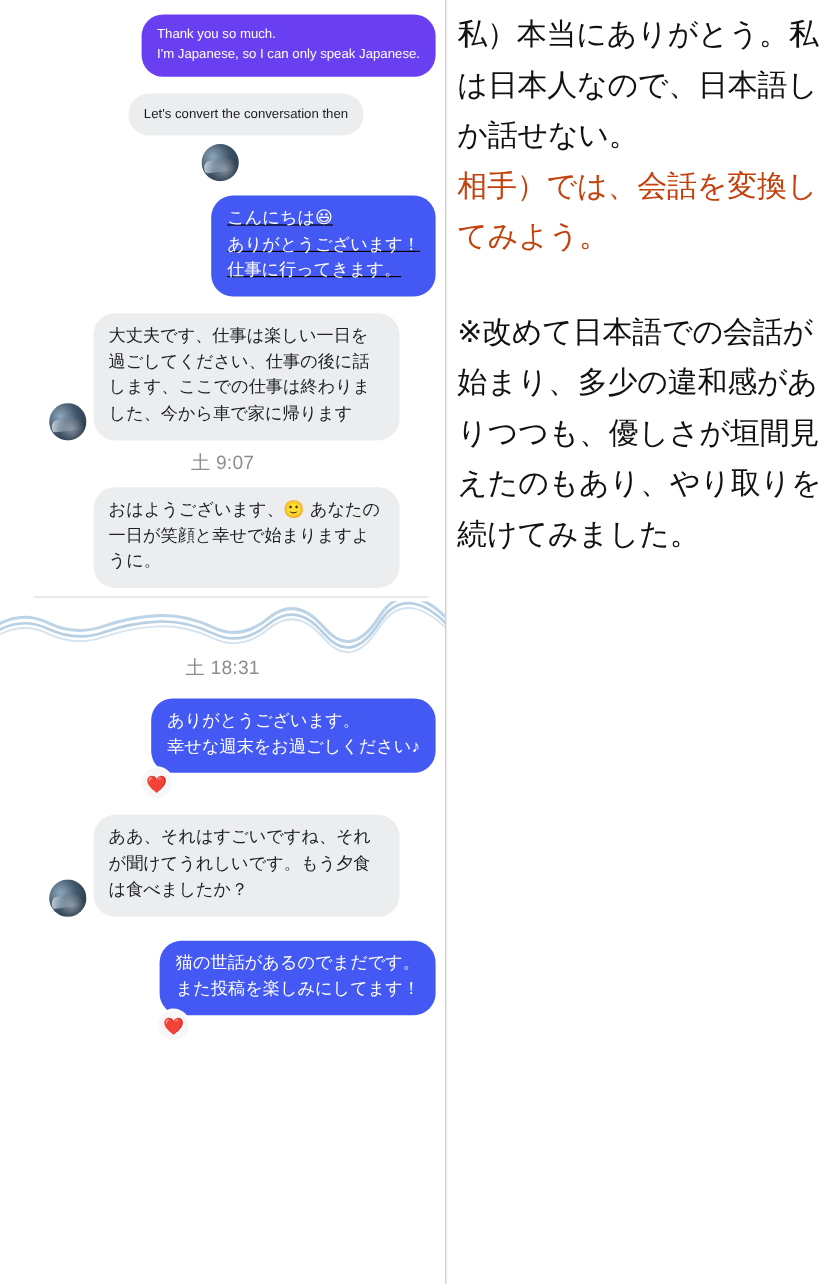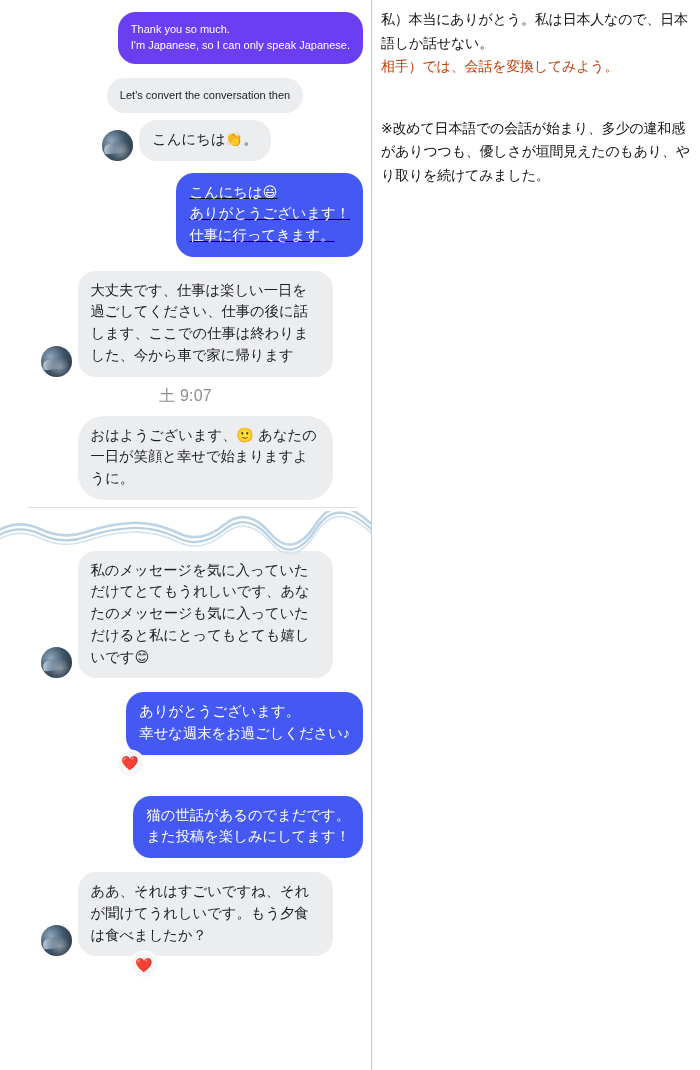--- a/index.html
+++ b/index.html
@@ -144,21 +144,21 @@
   #article-panel {
     position: absolute;
     left: 373px; top: 0;
     width: 327px;
     height: 1070px;
     background: #ffffff;
     padding: 8px 2px 0 8px;
   }
   .para {
     font-family: "DejaVu Sans", "Liberation Sans", sans-serif;
-    font-size: 14px;
+    font-size: 25px;
     line-height: 1.68;
     color: #111111;
     margin: 0;
     letter-spacing: -0.2px;
   }
   .para.red { color: #c2410c; }
   .para-gap { height: 38px; }
 </style>
 </head>
 <body>
@@ -172,72 +172,68 @@
 I'm Japanese, so I can only speak Japanese.</div>
     </div>
 
     <div class="msg-row incoming" style="margin-top:14px;">
       <div class="avatar-spacer"></div>
       <div class="bubble gray en" style="max-width:248px;">Let's convert the conversation then</div>
     </div>
 
     <div class="msg-row incoming">
       <div class="avatar"></div>
-      <div class="bubble gray">こんにちは👏。</div>
     </div>
 
     <div class="msg-row outgoing" style="margin-top:12px;text-decoration:underline;">
       <div class="bubble blue">こんにちは😃
 ありがとうございます！
 仕事に行ってきます。</div>
     </div>
 
     <div class="msg-row incoming" style="margin-top:14px;">
       <div class="avatar"></div>
       <div class="bubble gray" style="max-width:255px;white-space:normal;">大丈夫です、仕事は楽しい一日を過ごしてください、仕事の後に話します、ここでの仕事は終わりました、今から車で家に帰ります</div>
     </div>
 
     <div class="timestamp">土 9:07</div>
 
     <div class="msg-row incoming">
       <div class="avatar-spacer"></div>
-      <div class="bubble gray" style="max-width:255px;white-space:normal;border-radius:26px;">おはようございます、🙂 あなたの一日が笑顔と幸せで始まりますように。</div>
+      <div class="bubble gray" style="max-width:255px;white-space:normal;">おはようございます、🙂 あなたの一日が笑顔と幸せで始まりますように。</div>
     </div>
 
     <div class="wave-divider">
       <div class="hairline"></div>
       <svg width="372" height="44" viewBox="0 0 372 44" preserveAspectRatio="none" style="position:absolute;left:0;top:4px;">
         <path d="M-6 22 Q 17 7 40 18 T 86 21 T 132 12 T 178 22 T 224 14 T 270 22 T 316 13 T 378 20" fill="none" stroke="#b9d2e6" stroke-width="2.6" opacity=".95"></path>
         <path d="M-6 27 Q 17 12 40 23 T 86 26 T 132 17 T 178 27 T 224 19 T 270 27 T 316 18 T 378 25" fill="none" stroke="#a9c7de" stroke-width="2.2" opacity=".85"></path>
         <path d="M-6 31 Q 17 16 40 27 T 86 30 T 132 21 T 178 31 T 224 23 T 270 31 T 316 22 T 378 29" fill="none" stroke="#cfe0ee" stroke-width="1.6" opacity=".9"></path>
       </svg>
     </div>
 
-
-    <div class="msg-row incoming">
-      <div class="avatar"></div>
-      <div class="bubble gray" style="max-width:255px;white-space:normal;">私のメッセージを気に入っていただけてとてもうれしいです、あなたのメッセージも気に入っていただけると私にとってもとても嬉しいです😊</div>
-    </div>
+    <div class="timestamp" style="margin-top:6px;">土 18:31</div>
+
 
     <div class="msg-row outgoing" style="margin-top:14px;">
       <div class="bubble blue">ありがとうございます。
 幸せな週末をお過ごしください♪</div>
     </div>
     <div class="reaction-row left-ind">
       <div class="reaction">❤️</div>
     </div>
 
+    <div class="msg-row incoming" style="margin-top:14px;">
+      <div class="avatar"></div>
+      <div class="bubble gray" style="max-width:255px;white-space:normal;">ああ、それはすごいですね、それが聞けてうれしいです。もう夕食は食べましたか？</div>
+    </div>
+
     <div class="msg-row outgoing" style="margin-top:20px;">
       <div class="bubble blue">猫の世話があるのでまだです。
 また投稿を楽しみにしてます！</div>
-    </div>
-
-    <div class="msg-row incoming" style="margin-top:14px;">
-      <div class="avatar"></div>
-      <div class="bubble gray" style="max-width:255px;white-space:normal;">ああ、それはすごいですね、それが聞けてうれしいです。もう夕食は食べましたか？</div>
     </div>
     <div class="reaction-row left-ind2">
       <div class="reaction">❤️</div>
     </div>
 
   </div>
 
   <div id="article-panel">
     <p class="para">私）本当にありがとう。私は日本人なので、日本語しか話せない。</p>
     <p class="para red">相手）では、会話を変換してみよう。</p>

